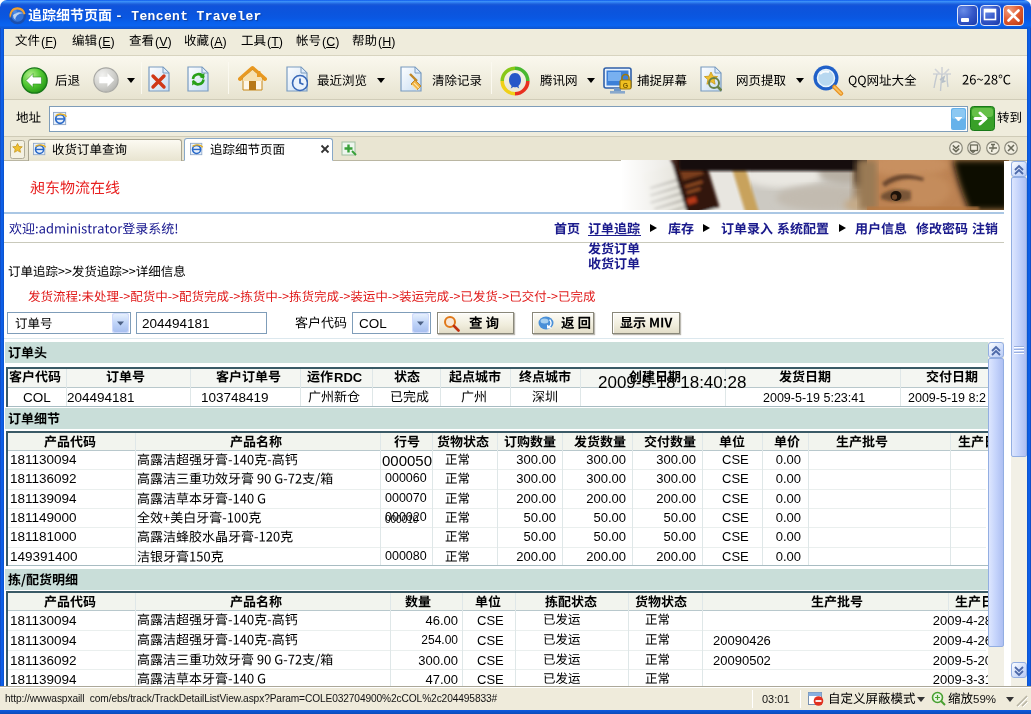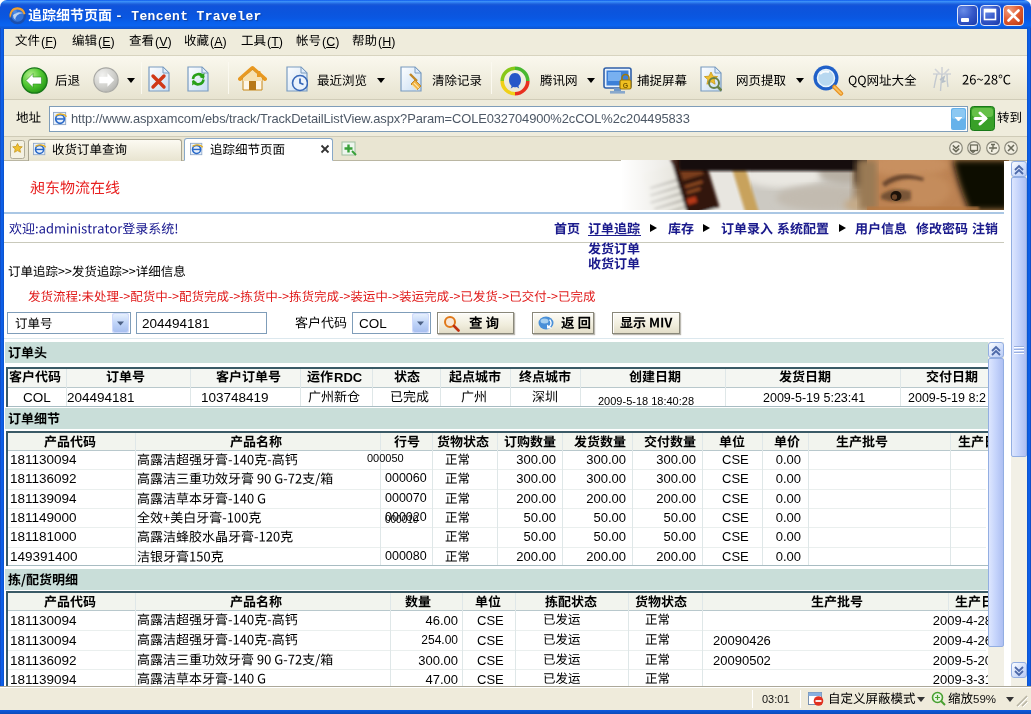--- a/index.html
+++ b/index.html
@@ -547,21 +547,20 @@
         </g>
       </svg>
     </div>
     <div style="position:absolute;left:49px;top:106px;width:919px;height:26px;background:#fff;border:1px solid #7f9db9"></div>
     <svg style="position:absolute;left:53px;top:111px" width="15" height="15" viewBox="0 0 16 16">
 <rect x="0.5" y="1.5" width="13" height="13" fill="#e8f0fa" stroke="#90a8c8" stroke-width="1"></rect>
 <circle cx="7.5" cy="8.5" r="4.6" fill="none" stroke="#2868c8" stroke-width="1.8"></circle>
 <path d="M3.5 8.5 h8" stroke="#2868c8" stroke-width="1.6"></path>
 <path d="M3 5 a7 5 0 0 1 11.5 1" stroke="#e8b020" stroke-width="1.5" fill="none"></path>
     </svg>
-    <div style="position:absolute;left:71px;top:111px;white-space:pre;font-size:12.9px;color:#4d5866;letter-spacing:-0.1px">http://www.aspxamcom/ebs/track/TrackDetailListView.aspx?Param=COLE032704900%2cCOL%2c204495833</div>
     <svg style="position:absolute;left:951px;top:108px" width="15" height="22" viewBox="0 0 15 22">
 <rect width="15" height="22" rx="2" fill="#66b2ea"></rect>
       <rect x="1" y="1" width="13" height="10" rx="2" fill="#8cc8f2"></rect>
 <path d="M4 9 L7.5 13 L11 9" fill="#fff" stroke="#fff" stroke-width="1"></path>
     </svg>
     <svg style="position:absolute;left:970px;top:106px" width="25" height="25" viewBox="0 0 25 25">
 <rect x="0.5" y="0.5" width="24" height="24" rx="3" fill="#38a028" stroke="#187818"></rect>
 <rect x="2" y="2" width="21" height="9" rx="3" fill="#70c850" opacity=".8"></rect>
 <path d="M5 12.5 L13 12.5 M10 7 L16 12.5 L10 18" stroke="#fff" stroke-width="3" fill="none" stroke-linejoin="round" stroke-linecap="round"></path>
 <path d="M13 9 L17.5 12.5 L13 16" fill="#fff"></path>
@@ -1172,21 +1171,21 @@
       <svg class="t" width="27" height="15">
         <g fill="#000" transform="translate(0,11.38) scale(0.013,-0.013)">
           <use href="#g400_6df1" x="0"></use>
           <use href="#g400_5733" x="1000"></use>
         </g>
       </svg>
     </div>
     <div style="position:absolute;left:23px;top:390px;white-space:pre;font-size:13.5px">COL</div>
     <div style="position:absolute;left:67px;top:390px;white-space:pre;font-size:13.5px">204494181</div>
     <div style="position:absolute;left:201px;top:390px;white-space:pre;font-size:13.5px">103748419</div>
-    <div style="position:absolute;left:598px;top:395px;white-space:pre;font-size:11px">2009-5-18 18:40:28</div>
+    <div style="position:absolute;left:598px;top:373px;white-space:pre;font-size:17px">2009-5-18 18:40:28</div>
     <div style="position:absolute;left:763px;top:391px;white-space:pre;font-size:12.5px">2009-5-19 5:23:41</div>
     <div style="position:absolute;left:908px;top:391px;white-space:pre;font-size:12.5px">2009-5-19 8:2</div>
     <div style="position:absolute;left:5px;top:408px;width:983px;height:21px;background:#c9ded9"></div>
     <div style="position:absolute;left:8px;top:412px;line-height:0">
       <svg class="t" width="53" height="15">
         <g fill="#000" transform="translate(0,11.38) scale(0.013,-0.013)">
           <use href="#g700_8ba2" x="0"></use>
           <use href="#g700_5355" x="1000"></use>
           <use href="#g700_7ec6" x="2000"></use>
           <use href="#g700_8282" x="3000"></use>
@@ -1333,21 +1332,21 @@
           <use href="#g400_0031" x="7347"></use>
           <use href="#g400_0034" x="7902"></use>
           <use href="#g400_0030" x="8457"></use>
           <use href="#g400_514b" x="9012"></use>
           <use href="#g400_002d" x="10012"></use>
           <use href="#g400_9ad8" x="10359"></use>
           <use href="#g400_9499" x="11359"></use>
         </g>
       </svg>
     </div>
-    <div style="position:absolute;left:367px;top:452px;white-space:pre;font-size:11px">000050</div>
+    <div style="position:absolute;left:382px;top:452px;white-space:pre;font-size:15px">000050</div>
     <div style="position:absolute;left:445px;top:452.5px;line-height:0">
       <svg class="t" width="26" height="14">
         <g fill="#000" transform="translate(0,10.94) scale(0.0125,-0.0125)">
           <use href="#g400_6b63" x="0"></use>
           <use href="#g400_5e38" x="1000"></use>
         </g>
       </svg>
     </div>
     <div style="position:absolute;left:556px;top:452px;white-space:pre;font-size:13px;transform:translateX(-100%)">300.00</div>
     <div style="position:absolute;left:626px;top:452px;white-space:pre;font-size:13px;transform:translateX(-100%)">300.00</div>
@@ -1819,20 +1818,21 @@
       </g>
     </svg>
     <div style="position:absolute;left:1011px;top:662px;width:16px;height:16px;background:linear-gradient(135deg,#fdfeff,#cfddfa 60%,#bacbf5);border:1px solid #93aee2;border-radius:3px"></div>
     <svg style="position:absolute;left:1012px;top:662px" width="14" height="16" viewBox="0 0 14 16">
       <path d="M3 5 L7 9 L11 5 M3 9 L7 13 L11 9" stroke="#4c68a8" stroke-width="1.8" fill="none"></path>
     </svg>
     <div style="position:absolute;left:1011px;top:678px;width:16px;height:9px;background:#f2f0e6"></div>
     <div style="position:absolute;left:0px;top:686px;width:1031px;height:1px;background:#aca899"></div>
     <div style="position:absolute;left:0px;top:687px;width:1031px;height:1px;background:#fff"></div>
     <div style="position:absolute;left:0px;top:688px;width:1031px;height:22px;background:#efebdb"></div>
+    <div style="position:absolute;left:5px;top:693px;white-space:pre;font-size:10.2px;color:#111;letter-spacing:-0.12px">http://wwwaspxaill  com/ebs/track/TrackDetailListView.aspx?Param=COLE032704900%2cCOL%2c204495833#</div>
     <div style="position:absolute;left:752px;top:690px;width:1px;height:18px;background:#bcb8a8;border-right:1px solid #fff"></div>
     <div style="position:absolute;left:800px;top:690px;width:1px;height:18px;background:#bcb8a8;border-right:1px solid #fff"></div>
     <div style="position:absolute;left:762px;top:693px;white-space:pre;font-size:11px;color:#111">03:01</div>
     <svg style="position:absolute;left:808px;top:691px" width="16" height="15" viewBox="0 0 16 15">
 <rect x="0.5" y="1.5" width="13" height="12" fill="#fff" stroke="#7890b0"></rect>
 <rect x="0.5" y="1.5" width="13" height="3.5" fill="#88b0e0"></rect>
 <circle cx="10.5" cy="10" r="4.8" fill="#e03020"></circle>
 <path d="M7.5 10 h6" stroke="#fff" stroke-width="1.8"></path>
     </svg>
     <div style="position:absolute;left:828px;top:692px;line-height:0">

